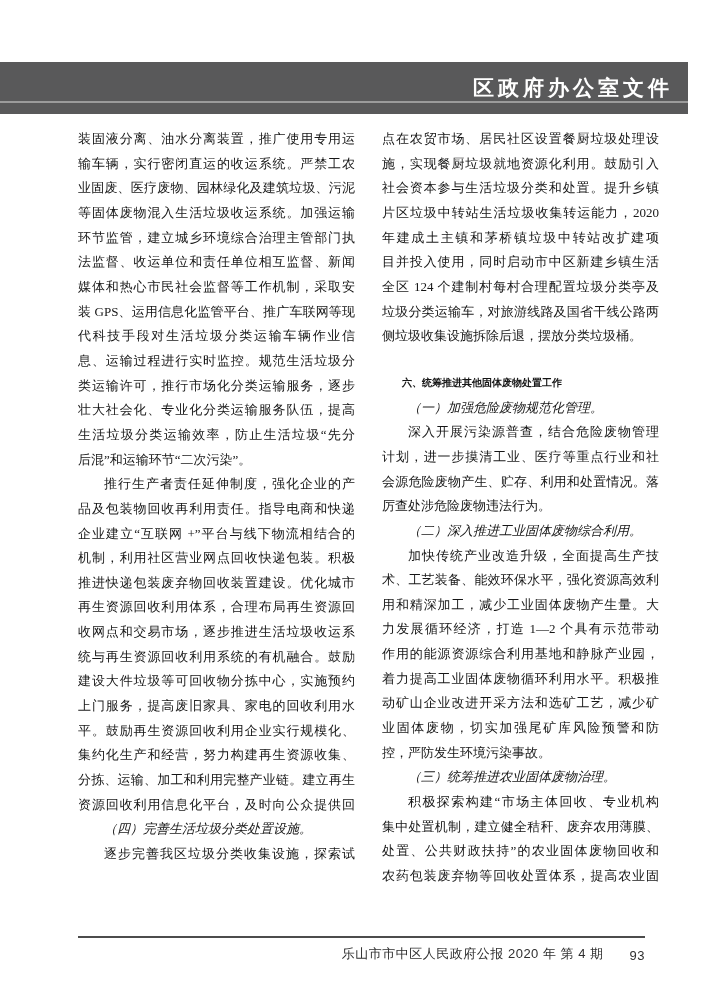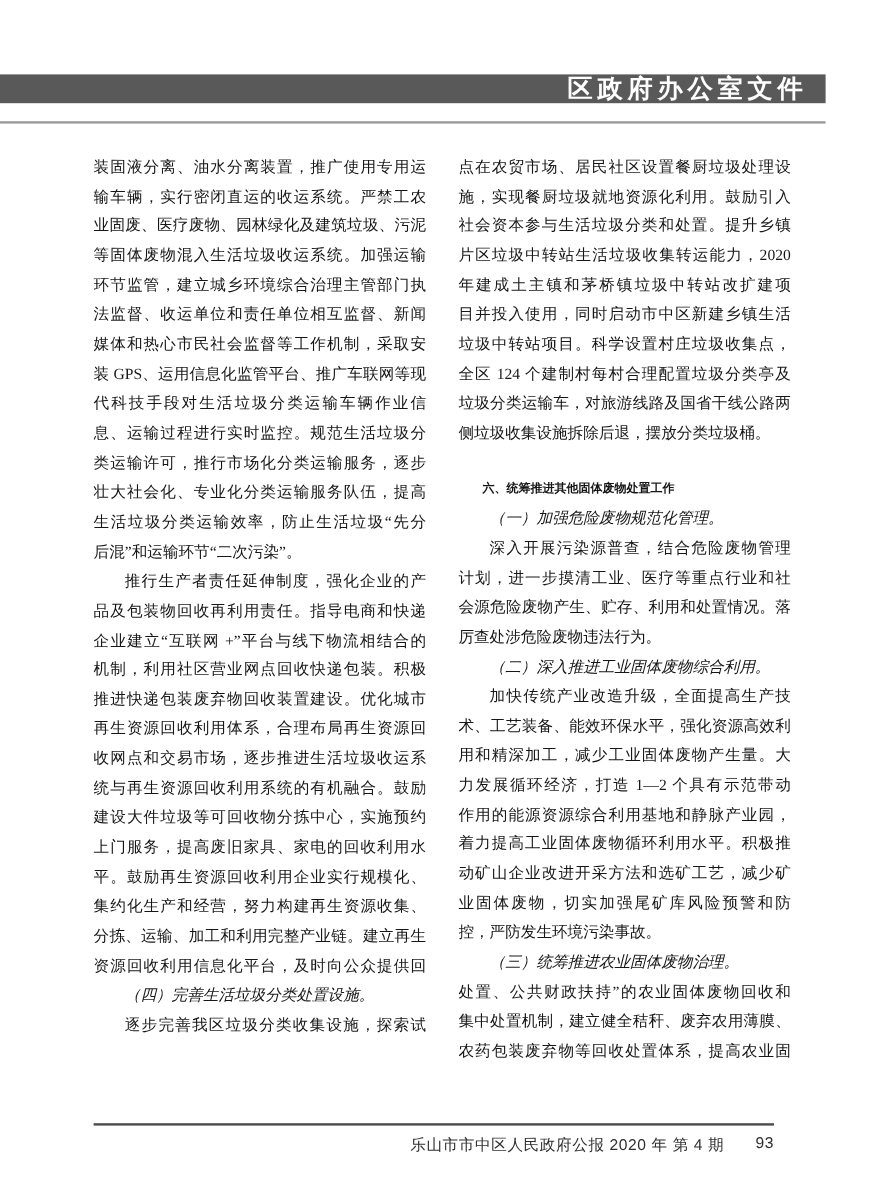--- a/index.html
+++ b/index.html
@@ -1,21 +1,21 @@
 <!DOCTYPE html>
 <html><head>
 <meta charset="utf-8">
 <style>
   html,body { margin:0; padding:0; background:#ffffff; }
   .page {
     position:relative; width:727px; height:1000px; background:#ffffff;
     overflow:hidden; font-family:"Liberation Serif","DejaVu Serif",serif;
   }
   .header-bar {
-    position:absolute; left:0; top:62px; width:688px; height:24px;
+    position:absolute; left:0; top:62px; width:688px; height:52px;
     background:#59595a; display:flex; align-items:center; justify-content:flex-end;
     padding-right:15px; box-sizing:border-box;
   }
   .header-title {
     color:#ffffff; font-family:"Liberation Sans","DejaVu Sans",sans-serif;
     font-weight:bold; font-size:21px; letter-spacing:4px; white-space:nowrap;
   }
   .header-rule {
     position:absolute; left:0; top:101px; width:688px; height:2px; background:#9b9b9b;
   }
@@ -29,21 +29,21 @@
   .tline.end { text-align:left; text-align-last:left; }
   .tline.ind { text-indent:2em; }
   .tline.kai { font-style:italic;text-align:right; }
   .tline.hei {
     font-family:"Liberation Sans","DejaVu Sans",sans-serif; font-weight:bold;
     font-style:normal; font-size:10px;margin-top:22px;
   }
   .footer { position:absolute; left:78px; top:936px; width:567px; }
   .footer-rule { height:2px; background:#4c4c4c; }
   .footer-text {
-    margin-top:7px; display:flex; justify-content:flex-end; align-items:flex-start;
+    margin-top:7px; display:flex; justify-content:flex-end; align-items:flex-end;
     gap:26px; font-family:"Liberation Sans","DejaVu Sans",sans-serif;
     font-size:13px; color:#2f2f2f; letter-spacing:0.5px;
   }
 </style>
 </head>
 <body>
 
 <div class="page">
 
   <div class="header-bar">
@@ -86,43 +86,43 @@
     </div>
 
   <div class="col col-right">
 
   <div class="tline">点在农贸市场、居民社区设置餐厨垃圾处理设</div>
       <div class="tline">施，实现餐厨垃圾就地资源化利用。鼓励引入</div>
       <div class="tline">社会资本参与生活垃圾分类和处置。提升乡镇</div>
       <div class="tline">片区垃圾中转站生活垃圾收集转运能力，2020</div>
       <div class="tline">年建成土主镇和茅桥镇垃圾中转站改扩建项</div>
       <div class="tline">目并投入使用，同时启动市中区新建乡镇生活</div>
-      <div class="tline">垃圾中转站项目。科学设置村庄垃圾收集点，</div>
       <div class="tline">全区 124 个建制村每村合理配置垃圾分类亭及</div>
       <div class="tline">垃圾分类运输车，对旅游线路及国省干线公路两</div>
       <div class="tline end">侧垃圾收集设施拆除后退，摆放分类垃圾桶。</div>
       <div class="tline hei ind end">六、统筹推进其他固体废物处置工作</div>
       <div class="tline kai ind end">（一）加强危险废物规范化管理。</div>
       <div class="tline ind">深入开展污染源普查，结合危险废物管理</div>
       <div class="tline">计划，进一步摸清工业、医疗等重点行业和社</div>
       <div class="tline">会源危险废物产生、贮存、利用和处置情况。落</div>
       <div class="tline end">厉查处涉危险废物违法行为。</div>
       <div class="tline kai ind end">（二）深入推进工业固体废物综合利用。</div>
       <div class="tline ind">加快传统产业改造升级，全面提高生产技</div>
       <div class="tline">术、工艺装备、能效环保水平，强化资源高效利</div>
       <div class="tline">用和精深加工，减少工业固体废物产生量。大</div>
       <div class="tline">力发展循环经济，打造 1—2 个具有示范带动</div>
       <div class="tline">作用的能源资源综合利用基地和静脉产业园，</div>
       <div class="tline">着力提高工业固体废物循环利用水平。积极推</div>
       <div class="tline">动矿山企业改进开采方法和选矿工艺，减少矿</div>
       <div class="tline">业固体废物，切实加强尾矿库风险预警和防</div>
       <div class="tline end">控，严防发生环境污染事故。</div>
       <div class="tline kai ind end">（三）统筹推进农业固体废物治理。</div>
+      <div class="tline ind">积极探索构建“市场主体回收、专业机构</div>
+      <div class="tline">集中处置机制，建立健全秸秆、废弃农用薄膜、</div>
       <div class="tline">处置、公共财政扶持”的农业固体废物回收和</div>
-      <div class="tline">集中处置机制，建立健全秸秆、废弃农用薄膜、</div>
       <div class="tline">农药包装废弃物等回收处置体系，提高农业固</div>
     </div>
 
   <div class="footer">
     <div class="footer-rule"></div>
     <div class="footer-text">
       <span>乐山市市中区人民政府公报 2020 年  第 4 期</span>
       <span>93</span>
     </div>
   </div>

